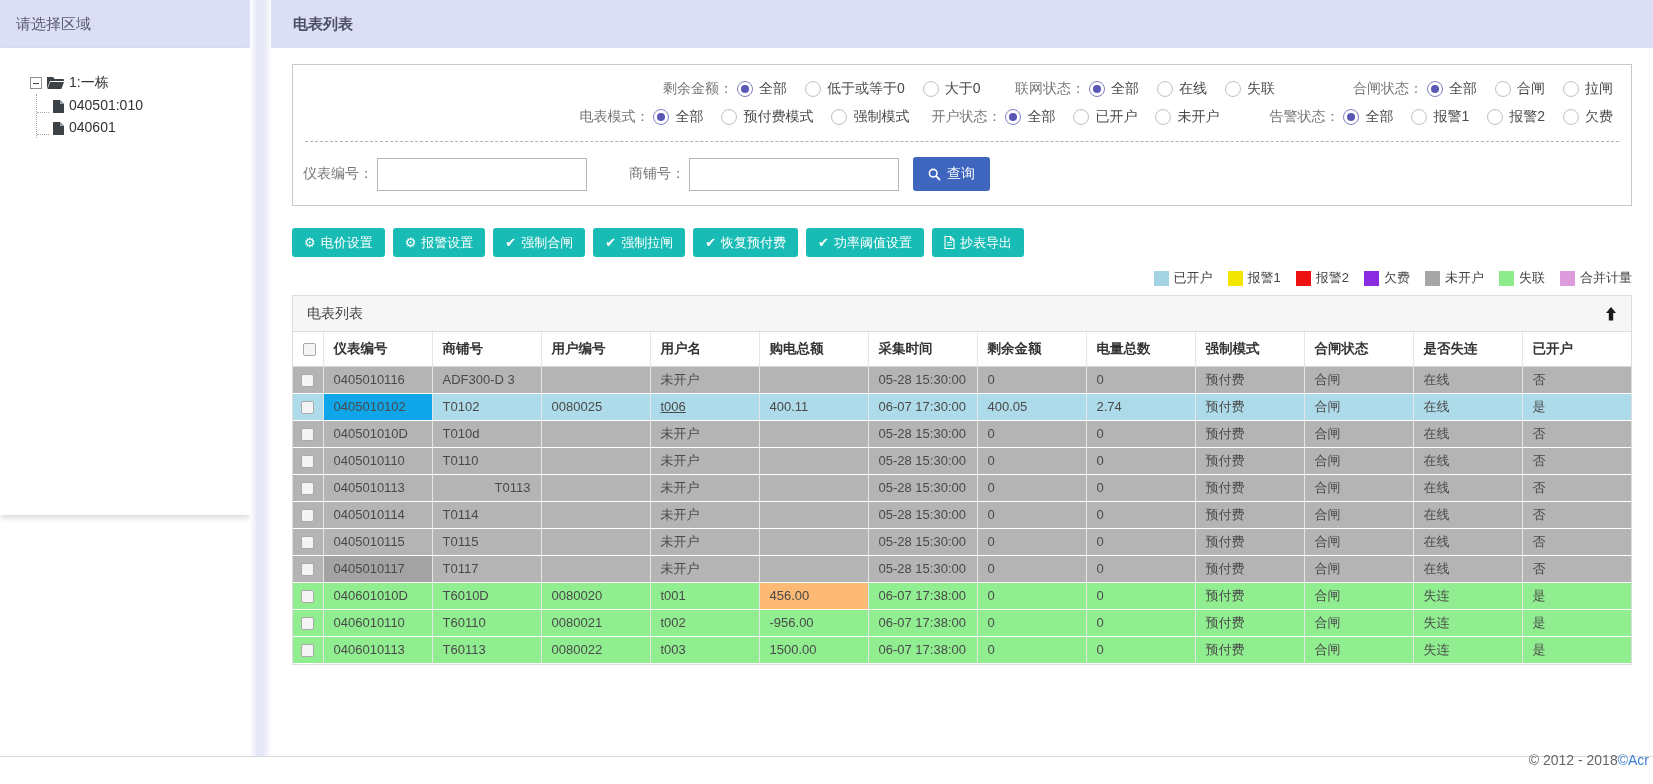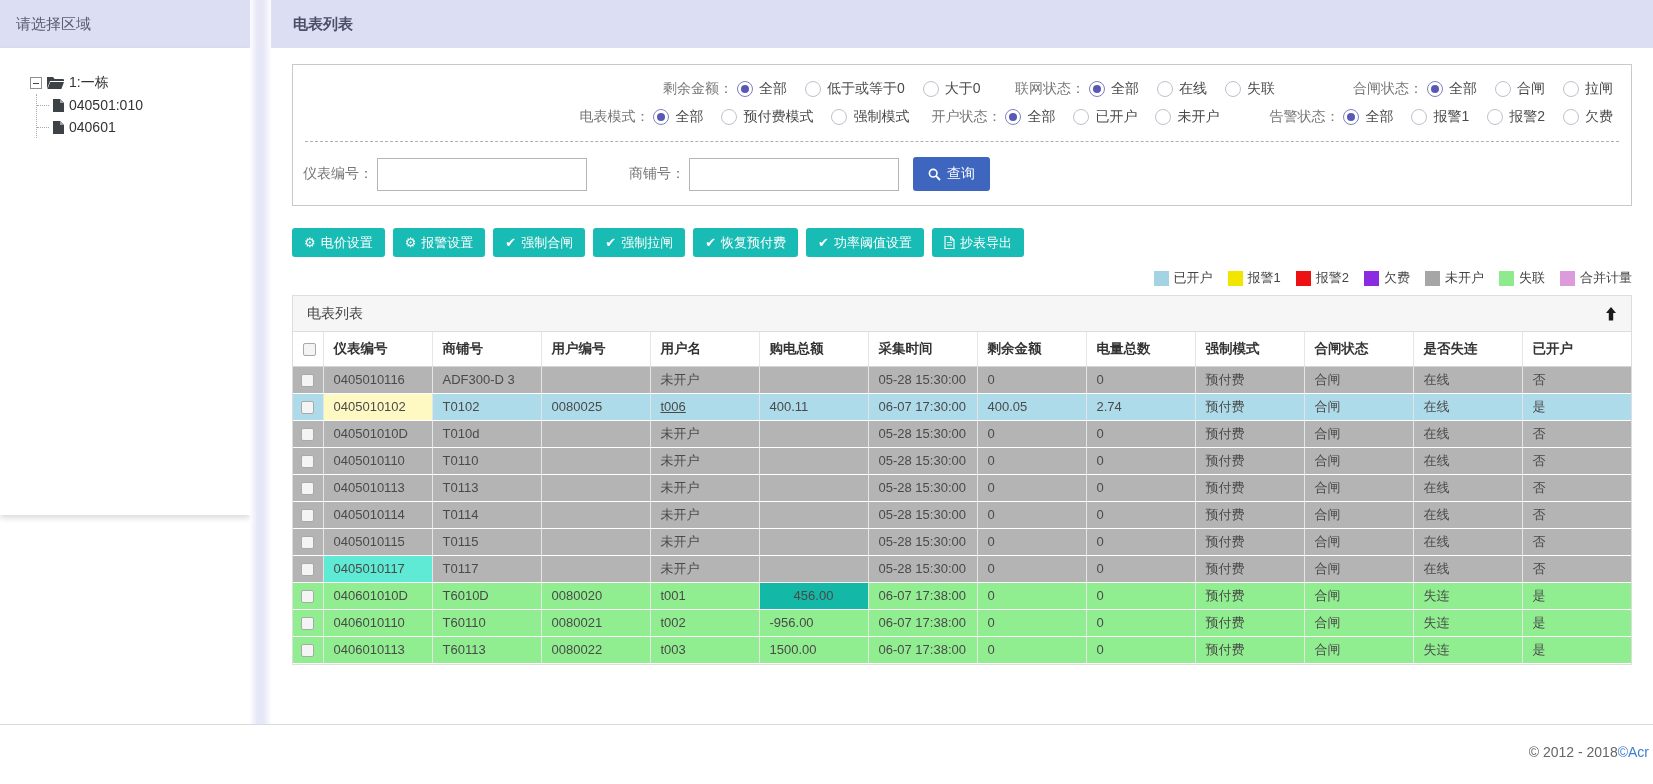--- a/index.html
+++ b/index.html
@@ -14,21 +14,21 @@
   .sidebar-body { height:467px; background:#fff; box-shadow:0 3px 6px rgba(0,0,0,.15);
     padding:26px 6px 0 30px; overflow:hidden; }
   .tree { font-size:14px; color:#333; }
   .tree-root-row { display:flex; align-items:center; }
   .expander { width:12px; height:12px; border:1px solid #8f8f8f; background:#fff; position:relative;
     display:inline-block; margin-right:5px; cursor:pointer; flex:0 0 auto; }
   .expander::after { content:""; position:absolute; left:2px; right:2px; top:5px; height:1px; background:#444; }
   .tree-icon { margin-right:5px; flex:0 0 auto; display:inline-flex; }
   .tree-label { cursor:pointer; white-space:nowrap; }
   .tree-children { margin-left:6px; border-left:1px dotted #aaa; margin-top:2px; }
-  .tree-child { display:flex; align-items:center; padding:3px 0 3px 0; }
+  .tree-child { display:flex; align-items:flex-end; padding:3px 0 3px 0; }
   .h-stub { width:12px; border-top:1px dotted #aaa; margin-right:4px; flex:0 0 auto; }
 
   .divider-strip { width:21px; background:linear-gradient(to right,#fdfdff,var(--strip) 35%,var(--strip) 65%,#fdfdff); }
 
   
   .main { flex:1; min-width:0; display:flex; flex-direction:column; }
   .main-header { height:48px; background:var(--lavender); display:flex; align-items:center;
     padding-left:22px; font-size:15px; font-weight:bold; color:#4b4e66; flex:0 0 auto; }
   .main-body { flex:1; overflow:hidden; padding:16px 21px 0 21px; }
 
@@ -73,22 +73,22 @@
   thead th { background:#fff; font-weight:bold; color:#333; text-align:left; padding:8px 10px;
     border-bottom:1px solid #d5d5d5; border-right:1px solid #e6e6e6; font-size:13.5px; white-space:nowrap; overflow:hidden; }
   thead th:last-child { border-right:none; }
   tbody td { padding:5px 10px; line-height:16px; white-space:nowrap; overflow:hidden;
     border-bottom:1px solid rgba(255,255,255,.85); border-right:1px solid rgba(0,0,0,.10); }
   tbody td:last-child { border-right:none; }
   td.td-check { text-align:center; padding:5px 4px; }
   .cb { width:13px; height:13px; border:1px solid #a9a9a9; background:#f4f4f4; border-radius:2px;
     display:inline-block; vertical-align:middle; cursor:pointer; }
 
-  .footer { height:60px; border-top:1px solid #d9d9d9; display:flex; justify-content:flex-end;
-    align-items:center; padding:11px 4px 16px 0; font-size:14px; color:#666; flex:0 0 auto; background:#fff; }
+  .footer { height:28px; border-top:1px solid #d9d9d9; display:flex; justify-content:flex-end;
+    align-items:flex-end; padding:11px 4px 16px 0; font-size:14px; color:#666; flex:0 0 auto; background:#fff; }
   .footer a { color:#3b7fd4; text-decoration:none; }
 </style>
 </head>
 <body>
 
 <div class="page">
   <div class="content">
 
     <div class="sidebar">
       <div class="sidebar-header">请选择区域</div>
@@ -353,21 +353,21 @@
                   <td style="background: rgb(180, 180, 180);">05-28 15:30:00</td>
                   <td style="background: rgb(180, 180, 180);">0</td>
                   <td style="background: rgb(180, 180, 180);">0</td>
                   <td style="background: rgb(180, 180, 180);">预付费</td>
                   <td style="background: rgb(180, 180, 180);">合闸</td>
                   <td style="background: rgb(180, 180, 180);">在线</td>
                   <td style="background: rgb(180, 180, 180);">否</td>
                 </tr>
                 <tr>
                   <td class="td-check" style="background: rgb(174, 219, 233);"><span class="cb"></span></td>
-                  <td style="background: #fef9c3;">0405010102</td>
+                  <td style="background: #0ea5e9;">0405010102</td>
                   <td style="background: rgb(174, 219, 233);">T0102</td>
                   <td style="background: rgb(174, 219, 233);">0080025</td>
                   <td style="background: rgb(174, 219, 233); text-decoration: underline;">t006</td>
                   <td style="background: rgb(174, 219, 233);">400.11</td>
                   <td style="background: rgb(174, 219, 233);">06-07 17:30:00</td>
                   <td style="background: rgb(174, 219, 233);">400.05</td>
                   <td style="background: rgb(174, 219, 233);">2.74</td>
                   <td style="background: rgb(174, 219, 233);">预付费</td>
                   <td style="background: rgb(174, 219, 233);">合闸</td>
                   <td style="background: rgb(174, 219, 233);">在线</td>
@@ -399,21 +399,21 @@
                   <td style="background: rgb(180, 180, 180);">0</td>
                   <td style="background: rgb(180, 180, 180);">0</td>
                   <td style="background: rgb(180, 180, 180);">预付费</td>
                   <td style="background: rgb(180, 180, 180);">合闸</td>
                   <td style="background: rgb(180, 180, 180);">在线</td>
                   <td style="background: rgb(180, 180, 180);">否</td>
                 </tr>
                 <tr>
                   <td class="td-check" style="background: rgb(180, 180, 180);"><span class="cb"></span></td>
                   <td style="background: rgb(180, 180, 180);">0405010113</td>
-                  <td style="background: rgb(180, 180, 180);">T0113</td>
+                  <td style="background: rgb(180, 180, 180); text-align: right;">T0113</td>
                   <td style="background: rgb(180, 180, 180);">&nbsp;</td>
                   <td style="background: rgb(180, 180, 180);">未开户</td>
                   <td style="background: rgb(180, 180, 180);">&nbsp;</td>
                   <td style="background: rgb(180, 180, 180);">05-28 15:30:00</td>
                   <td style="background: rgb(180, 180, 180);">0</td>
                   <td style="background: rgb(180, 180, 180);">0</td>
                   <td style="background: rgb(180, 180, 180);">预付费</td>
                   <td style="background: rgb(180, 180, 180);">合闸</td>
                   <td style="background: rgb(180, 180, 180);">在线</td>
                   <td style="background: rgb(180, 180, 180);">否</td>
@@ -443,40 +443,40 @@
                   <td style="background: rgb(180, 180, 180);">05-28 15:30:00</td>
                   <td style="background: rgb(180, 180, 180);">0</td>
                   <td style="background: rgb(180, 180, 180);">0</td>
                   <td style="background: rgb(180, 180, 180);">预付费</td>
                   <td style="background: rgb(180, 180, 180);">合闸</td>
                   <td style="background: rgb(180, 180, 180);">在线</td>
                   <td style="background: rgb(180, 180, 180);">否</td>
                 </tr>
                 <tr>
                   <td class="td-check" style="background: rgb(180, 180, 180);"><span class="cb"></span></td>
-                  <td style="background: #5eead4;">0405010117</td>
+                  <td style="background: #a3a3a3;">0405010117</td>
                   <td style="background: rgb(180, 180, 180);">T0117</td>
                   <td style="background: rgb(180, 180, 180);">&nbsp;</td>
                   <td style="background: rgb(180, 180, 180);">未开户</td>
                   <td style="background: rgb(180, 180, 180);">&nbsp;</td>
                   <td style="background: rgb(180, 180, 180);">05-28 15:30:00</td>
                   <td style="background: rgb(180, 180, 180);">0</td>
                   <td style="background: rgb(180, 180, 180);">0</td>
                   <td style="background: rgb(180, 180, 180);">预付费</td>
                   <td style="background: rgb(180, 180, 180);">合闸</td>
                   <td style="background: rgb(180, 180, 180);">在线</td>
                   <td style="background: rgb(180, 180, 180);">否</td>
                 </tr>
                 <tr>
                   <td class="td-check" style="background: rgb(144, 238, 144);"><span class="cb"></span></td>
                   <td style="background: rgb(144, 238, 144);">040601010D</td>
                   <td style="background: rgb(144, 238, 144);">T6010D</td>
                   <td style="background: rgb(144, 238, 144);">0080020</td>
                   <td style="background: rgb(144, 238, 144);">t001</td>
-                  <td style="background: #14b8a6; text-align: center;">456.00</td>
+                  <td style="background: #fdba74;">456.00</td>
                   <td style="background: rgb(144, 238, 144);">06-07 17:38:00</td>
                   <td style="background: rgb(144, 238, 144);">0</td>
                   <td style="background: rgb(144, 238, 144);">0</td>
                   <td style="background: rgb(144, 238, 144);">预付费</td>
                   <td style="background: rgb(144, 238, 144);">合闸</td>
                   <td style="background: rgb(144, 238, 144);">失连</td>
                   <td style="background: rgb(144, 238, 144);">是</td>
                 </tr>
                 <tr>
                   <td class="td-check" style="background: rgb(144, 238, 144);"><span class="cb"></span></td>

